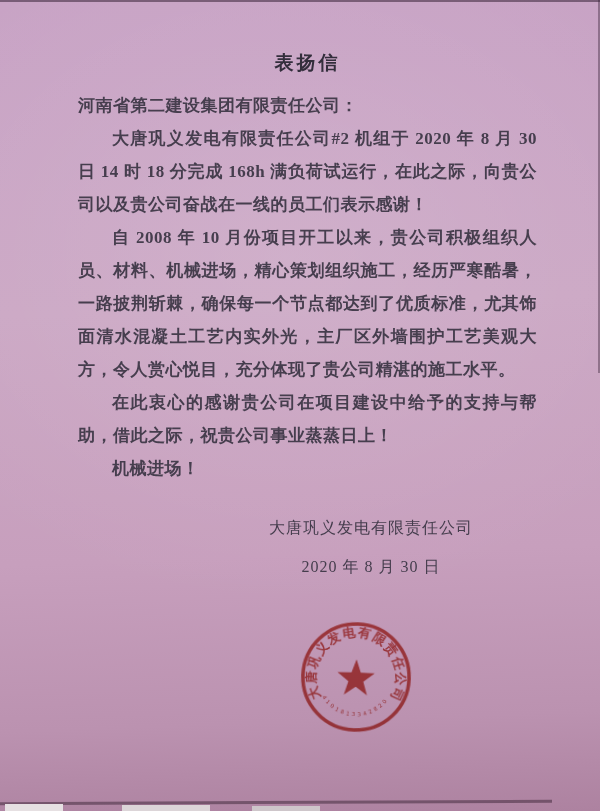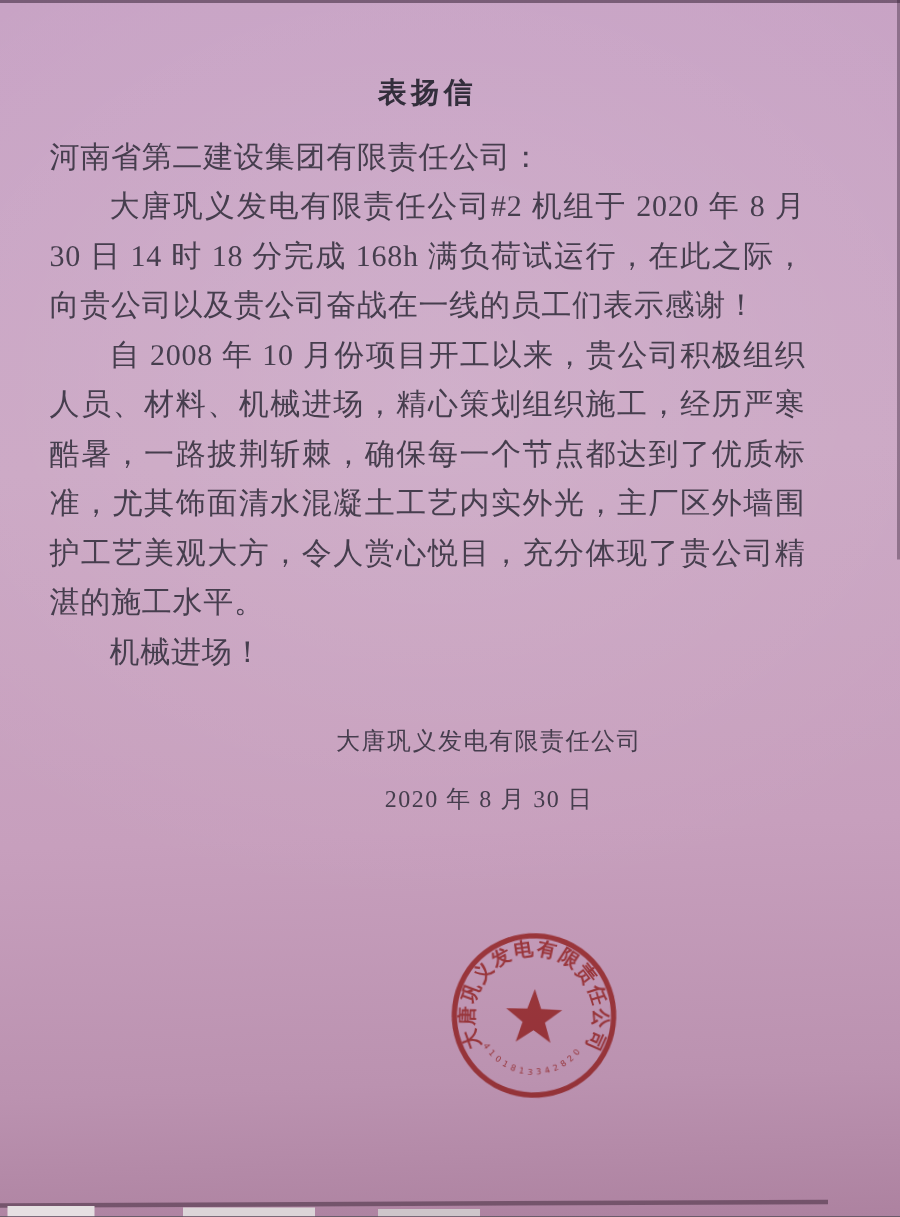--- a/index.html
+++ b/index.html
@@ -32,36 +32,38 @@
   }
   .white-patch { position: absolute; background: #e6e0e2; }
   .patch-1 { bottom: 0; left: 5px;   width: 58px; height: 7px; }
   .patch-2 { bottom: 0; left: 122px; width: 88px; height: 6px; background:#dcd5d8; }
   .patch-3 { bottom: 0; left: 252px; width: 68px; height: 5px; background:#cec6ca; }
 
   .content {
     position: relative;
     padding: 50px 63px 0 33px;
     color: #463e4e;
+    margin-left: 45px;
   }
   .title {
     font-size: 19px;
     font-weight: bold;
     color: #332e3c;
     text-align: center;
     letter-spacing: 3px;
     line-height: 26px;
     margin-bottom: 13px;
   }
   .salutation, .para {
-    font-size: 20px;
+    font-size: 17px;
     line-height: 33px;
     letter-spacing: 0.5px;
     text-align: justify;
     color: #463e4e;
+    font-weight: bold;
   }
   .para { text-indent: 2em; }
   .signature {
     position: relative;
     width: 230px;
     margin: 26px 0 0 178px;
     text-align: center;
   }
   .sig-company {
     font-size: 16px;
@@ -107,20 +109,21 @@
 
 <div class="photo">
 
   <div class="content">
     <div class="title">表扬信</div>
 
     <p class="salutation">河南省第二建设集团有限责任公司：</p>
 
     <p class="para">大唐巩义发电有限责任公司#2 机组于 2020 年 8 月 30 日 14 时 18 分完成 168h 满负荷试运行，在此之际，向贵公司以及贵公司奋战在一线的员工们表示感谢！</p>
     <p class="para">自 2008 年 10 月份项目开工以来，贵公司积极组织人员、材料、机械进场，精心策划组织施工，经历严寒酷暑，一路披荆斩棘，确保每一个节点都达到了优质标准，尤其饰面清水混凝土工艺内实外光，主厂区外墙围护工艺美观大方，令人赏心悦目，充分体现了贵公司精湛的施工水平。</p>
+    <p class="para">在此衷心的感谢贵公司在项目建设中给予的支持与帮助，借此之际，祝贵公司事业蒸蒸日上！</p>
     <p class="para">机械进场！</p>
 
     <div class="signature">
       <div class="sig-company">大唐巩义发电有限责任公司</div>
       <div class="sig-date">2020 年 8 月 30 日</div>
     </div>
   </div>
 
   <svg class="seal" viewBox="0 0 120 120" xmlns="http://www.w3.org/2000/svg">
     <defs>

